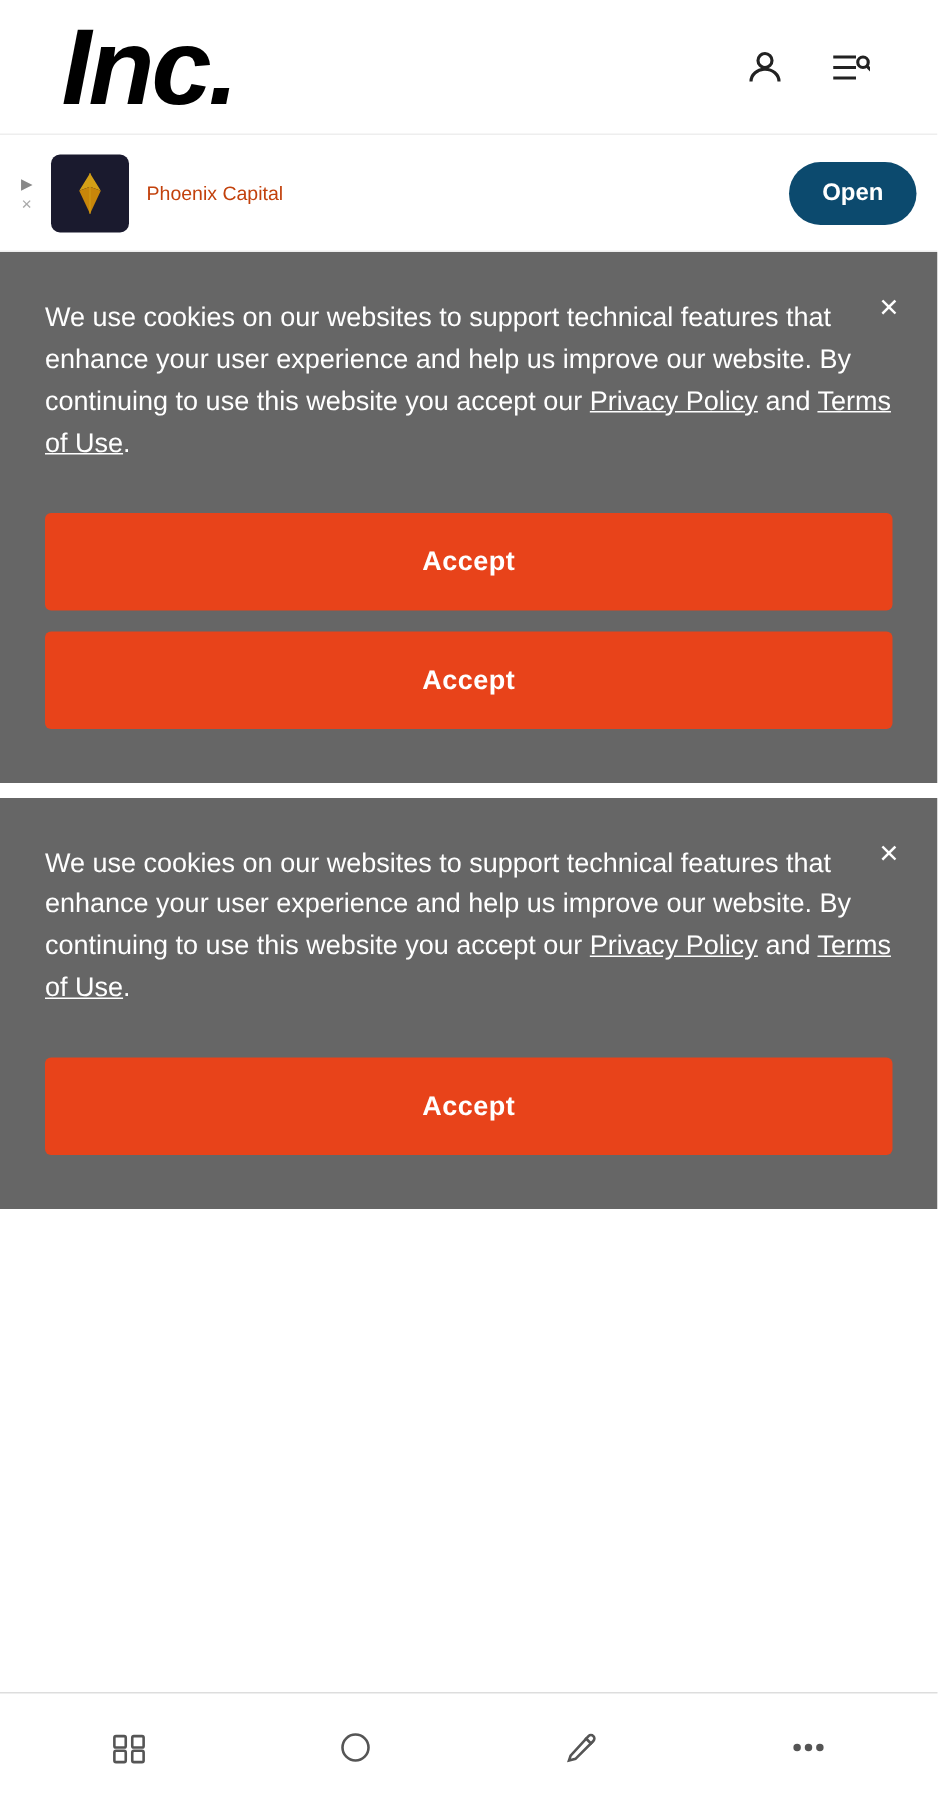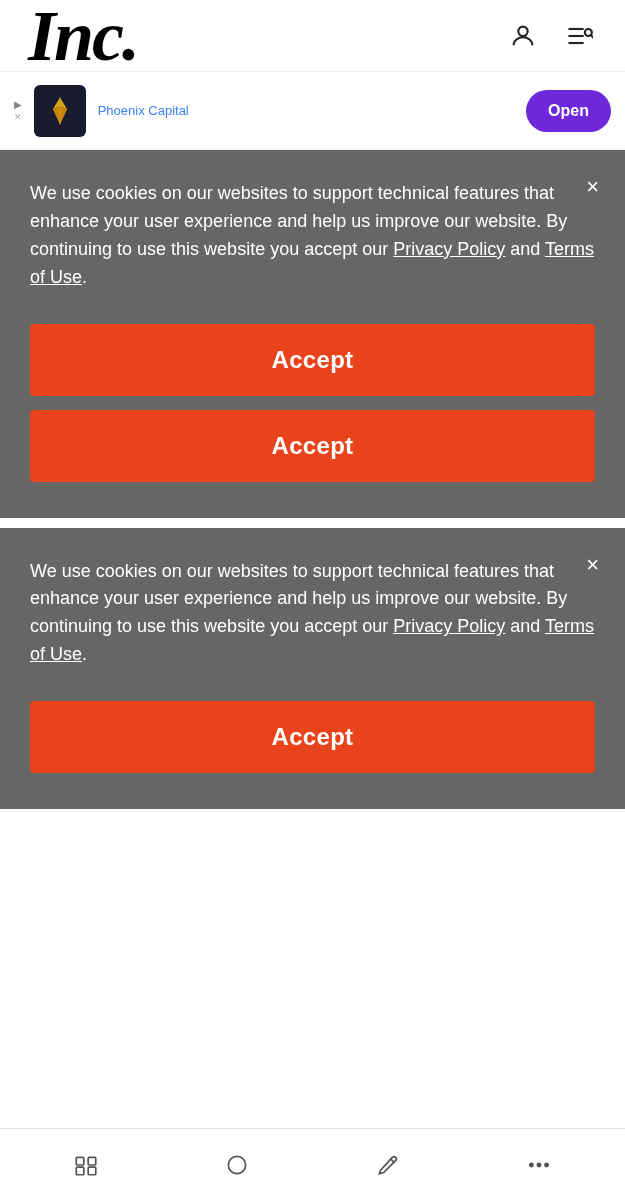--- a/index.html
+++ b/index.html
@@ -10,25 +10,24 @@
       min-height: 1200px;
       background: #fff;
       overflow-x: hidden;
     }
 
     
     .header {
       display: flex;
       align-items: center;
       justify-content: space-between;
-      padding: 18px 28px;
+      padding: 18px 41px;
       background: #fff;
       border-bottom: 1px solid #eee;
-      height: 72px;
-      font-family: Liberation Serif, serif;
+      height: 90px;
     }
     .header-logo {
       font-size: 72px;
       font-weight: 900;
       font-style: italic;
       color: #000;
       line-height: 1;
       letter-spacing: -2px;
     }
     .header-icons {
@@ -86,31 +85,31 @@
     }
     .ad-logo-box svg {
       width: 36px;
       height: 36px;
     }
     .ad-text {
       flex: 1;
     }
     .ad-text-sub {
       font-size: 13px;
-      color: #3b82f6;
+      color: #c2410c;
       display: block;
     }
     .ad-text-main {
       font-size: 17px;
       font-weight: 700;
       color: #c8860a;
       display: block;
     }
     .ad-open-btn {
-      background: #6d28d9;
+      background: #0c4a6e;
       color: #fff;
       border: none;
       border-radius: 22px;
       padding: 12px 22px;
       font-size: 16px;
       font-weight: 600;
       cursor: pointer;
       white-space: nowrap;
     }
 
@@ -145,21 +144,21 @@
       color: #fff;
     }
     .accept-btn {
       display: block;
       width: 100%;
       background: #e8431a;
       color: #fff;
       border: none;
       border-radius: 4px;
       padding: 22px 0;
-      font-size: 24px;
+      font-size: 18px;
       font-weight: 600;
       cursor: pointer;
       margin-bottom: 14px;
       letter-spacing: 0.3px;
     }
     .accept-btn:last-child {
       margin-bottom: 0;
     }
 
     

